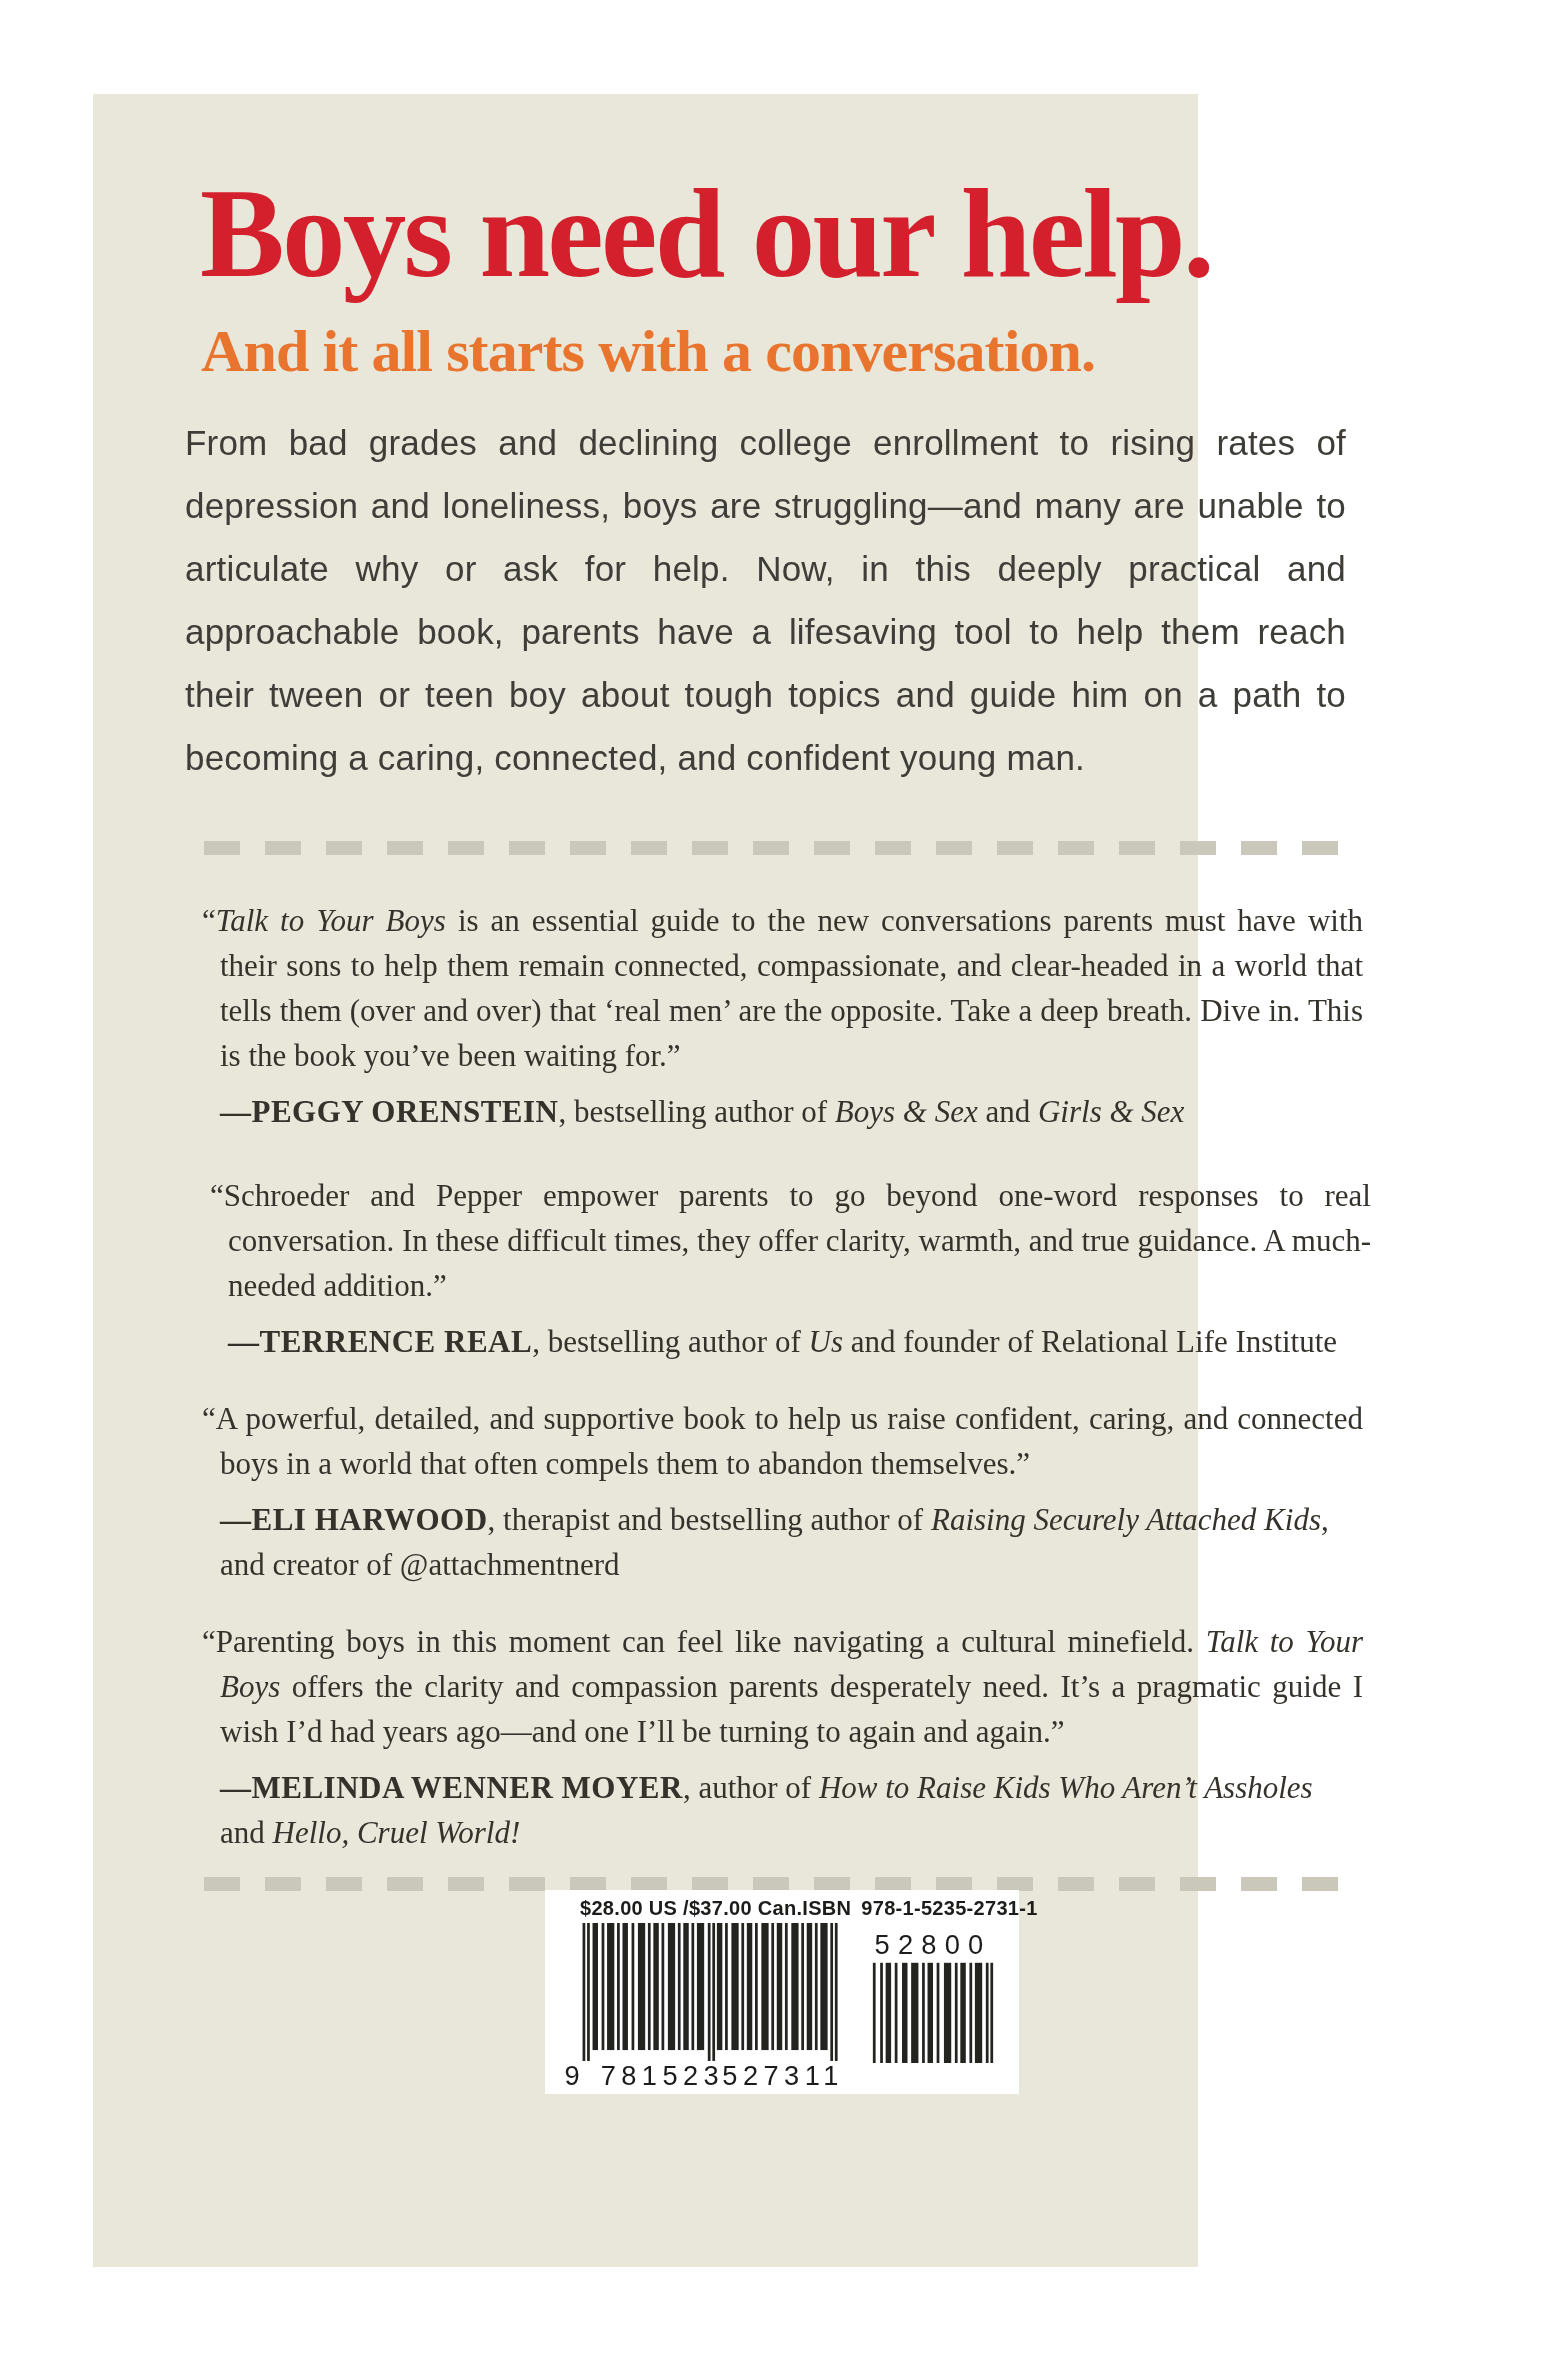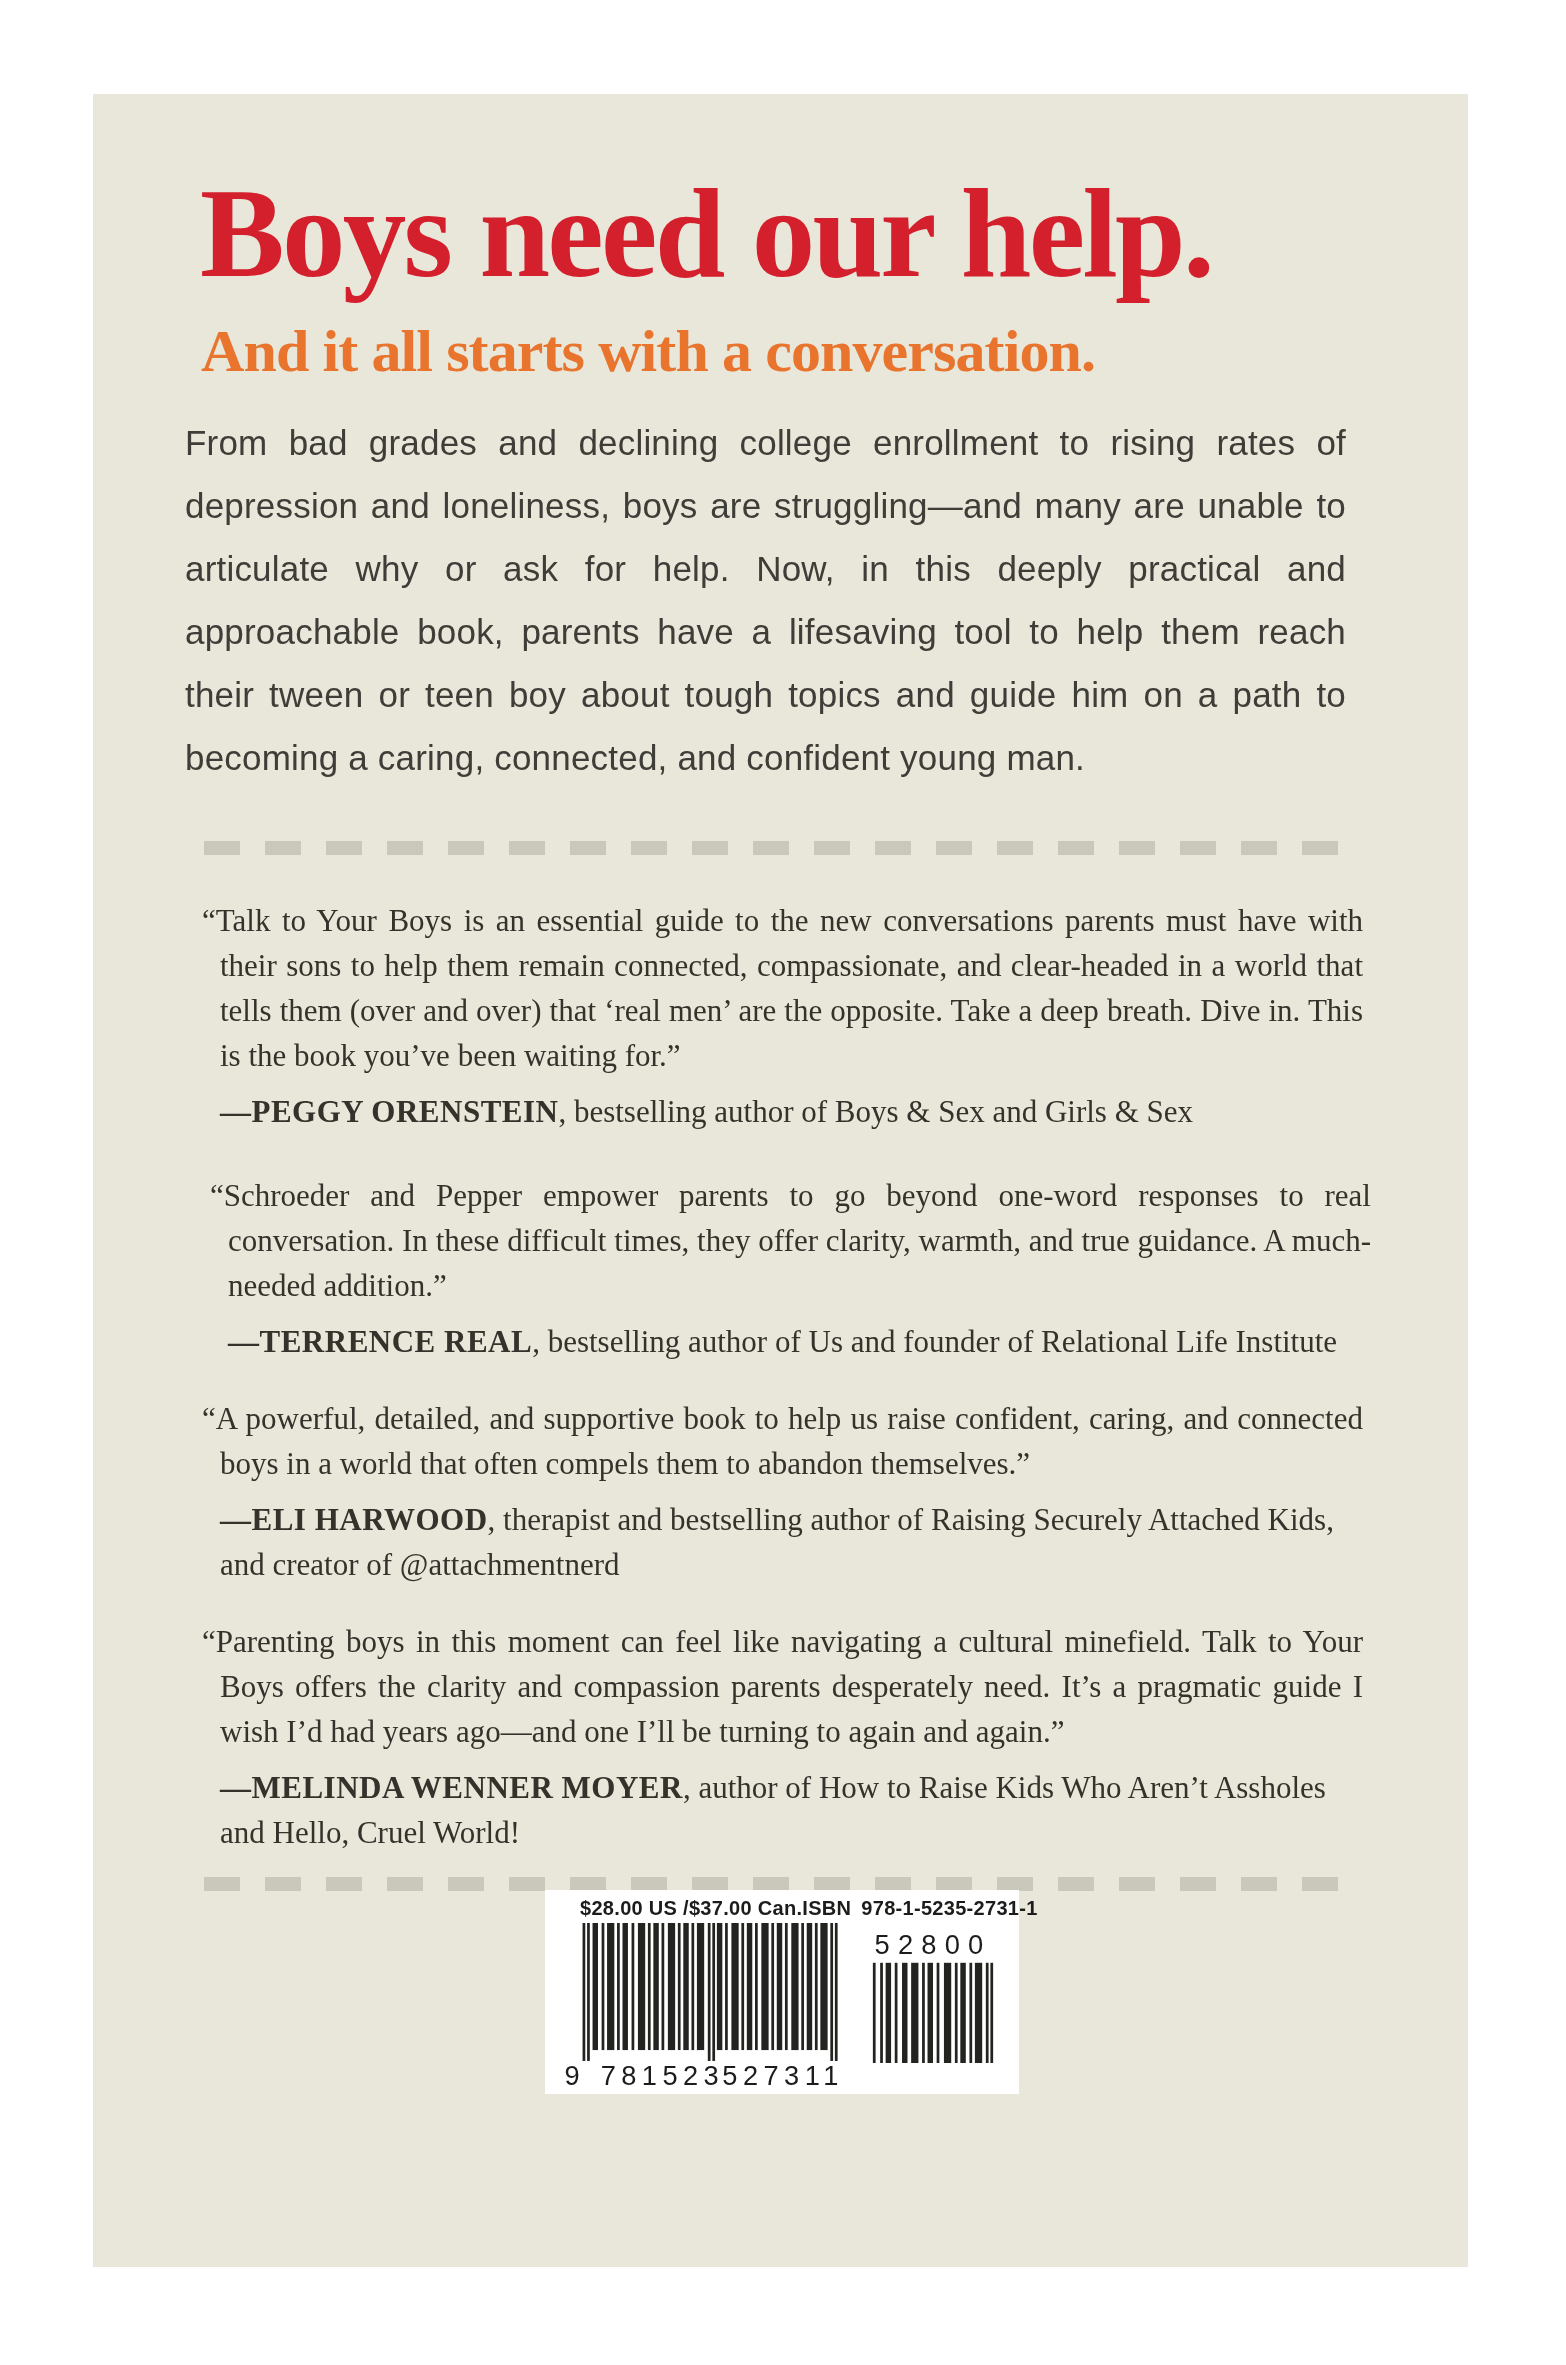--- a/index.html
+++ b/index.html
@@ -2,21 +2,21 @@
 <html style="font-size:14.6px"><head>
 <meta charset="utf-8">
 <style>
   html,body { margin:0; padding:0; }
   body {
     width:1567px; height:2366px; position:relative;
     background:#ffffff;
     font-family:"Liberation Sans", sans-serif;
   }
   .cover {
-    position:absolute; left:93px; top:94px; width:1375px; height:2173px;
+    position:absolute; left:93px; top:94px; width:1105px; height:2173px;
     background:#e9e6da;
   }
   .cover > * { position:absolute; }
 
   .headline {
     left:107px; top:76px; width:1183px;
     font-family:"Liberation Serif", serif; font-weight:700;
     font-size:127px; line-height:1.0; letter-spacing:-2.7px;
     color:#d41f2c; white-space:nowrap;
   }
@@ -39,21 +39,21 @@
   .d1 { top:747px; }
   .d2 { top:1783px; }
 
   .blurb {
     left:109px; width:1161px;
     font-family:"Liberation Serif", serif;
     font-size:31px; line-height:45px; color:#34322b;
   }
   .blurb p { margin:0; padding-left:18px; text-indent:-18px; text-align:justify; }
   .blurb p.attr { margin-top:11px; text-indent:0; padding-left:18px; text-align:left; }
-  .it { }
+  .it { font-style:italic; }
   .name { font-weight:700; letter-spacing:0.5px; }
   .b1 { top:804px; }
   .b2 { top:1079px;margin-left:8px; }
   .b3 { top:1302px; }
   .b4 { top:1525px; }
 
   .barcode-panel {
     left:452px; top:1796px; width:474px; height:204px;
     background:#ffffff;
   }

